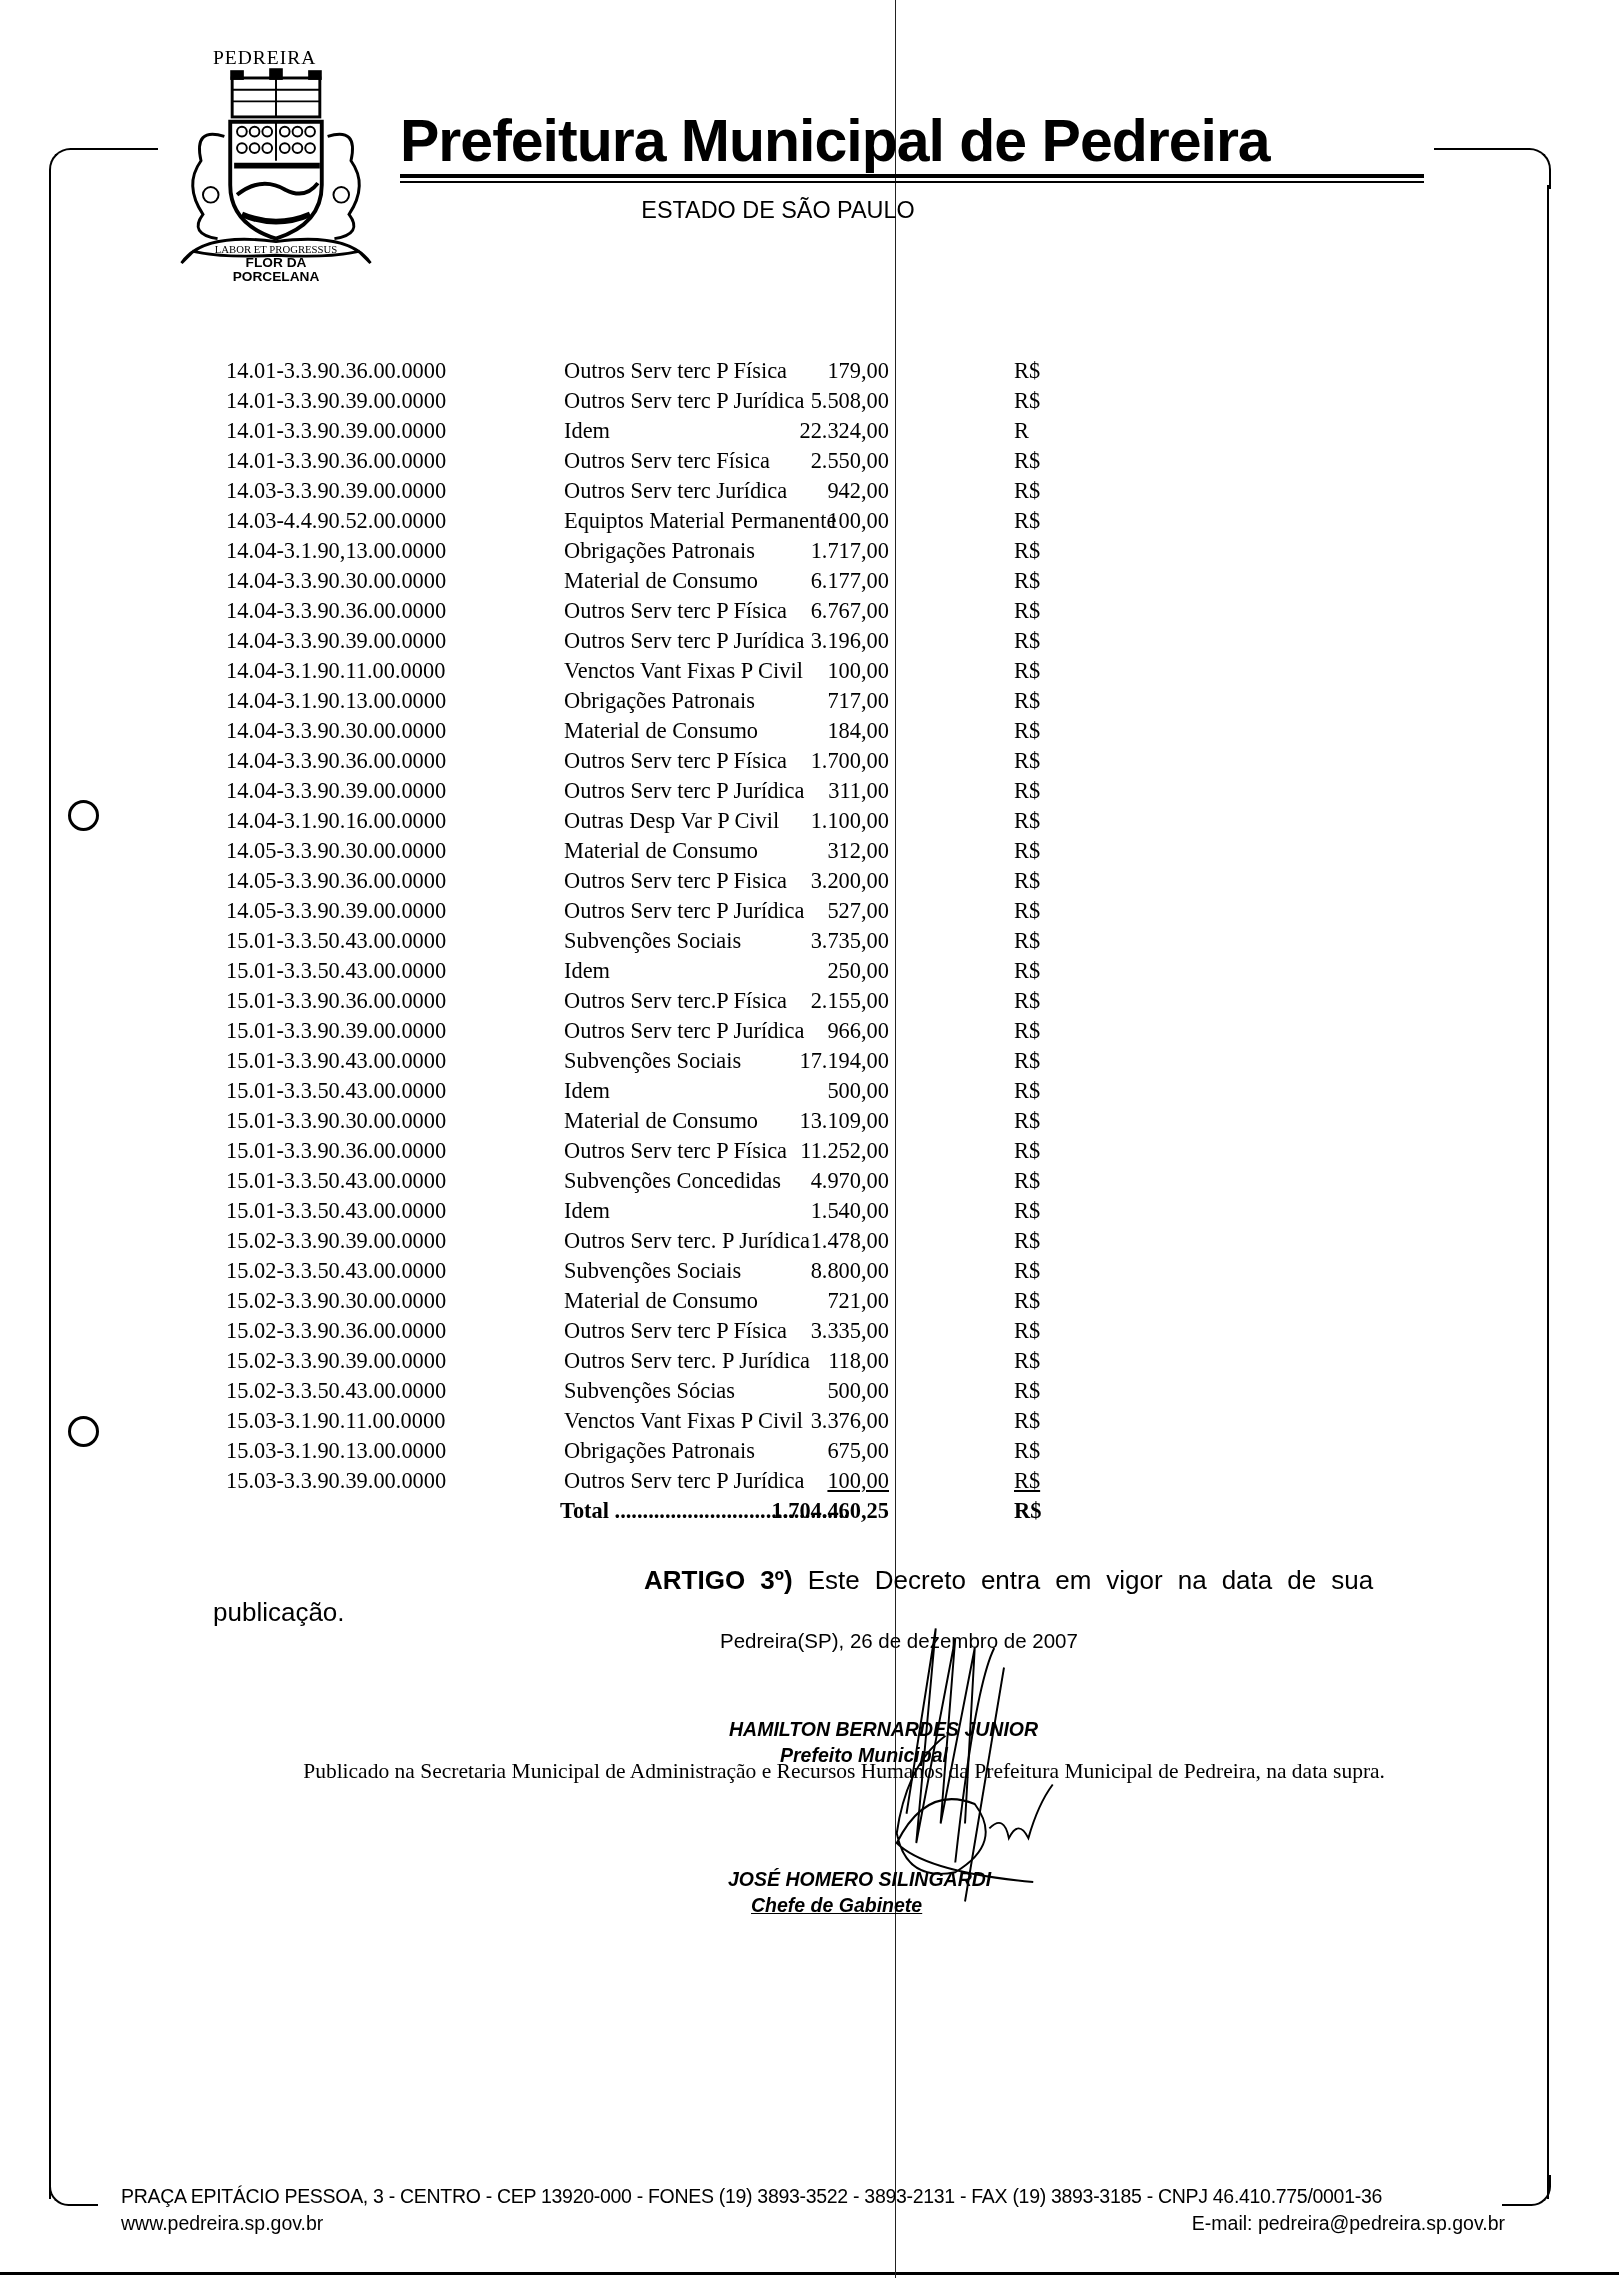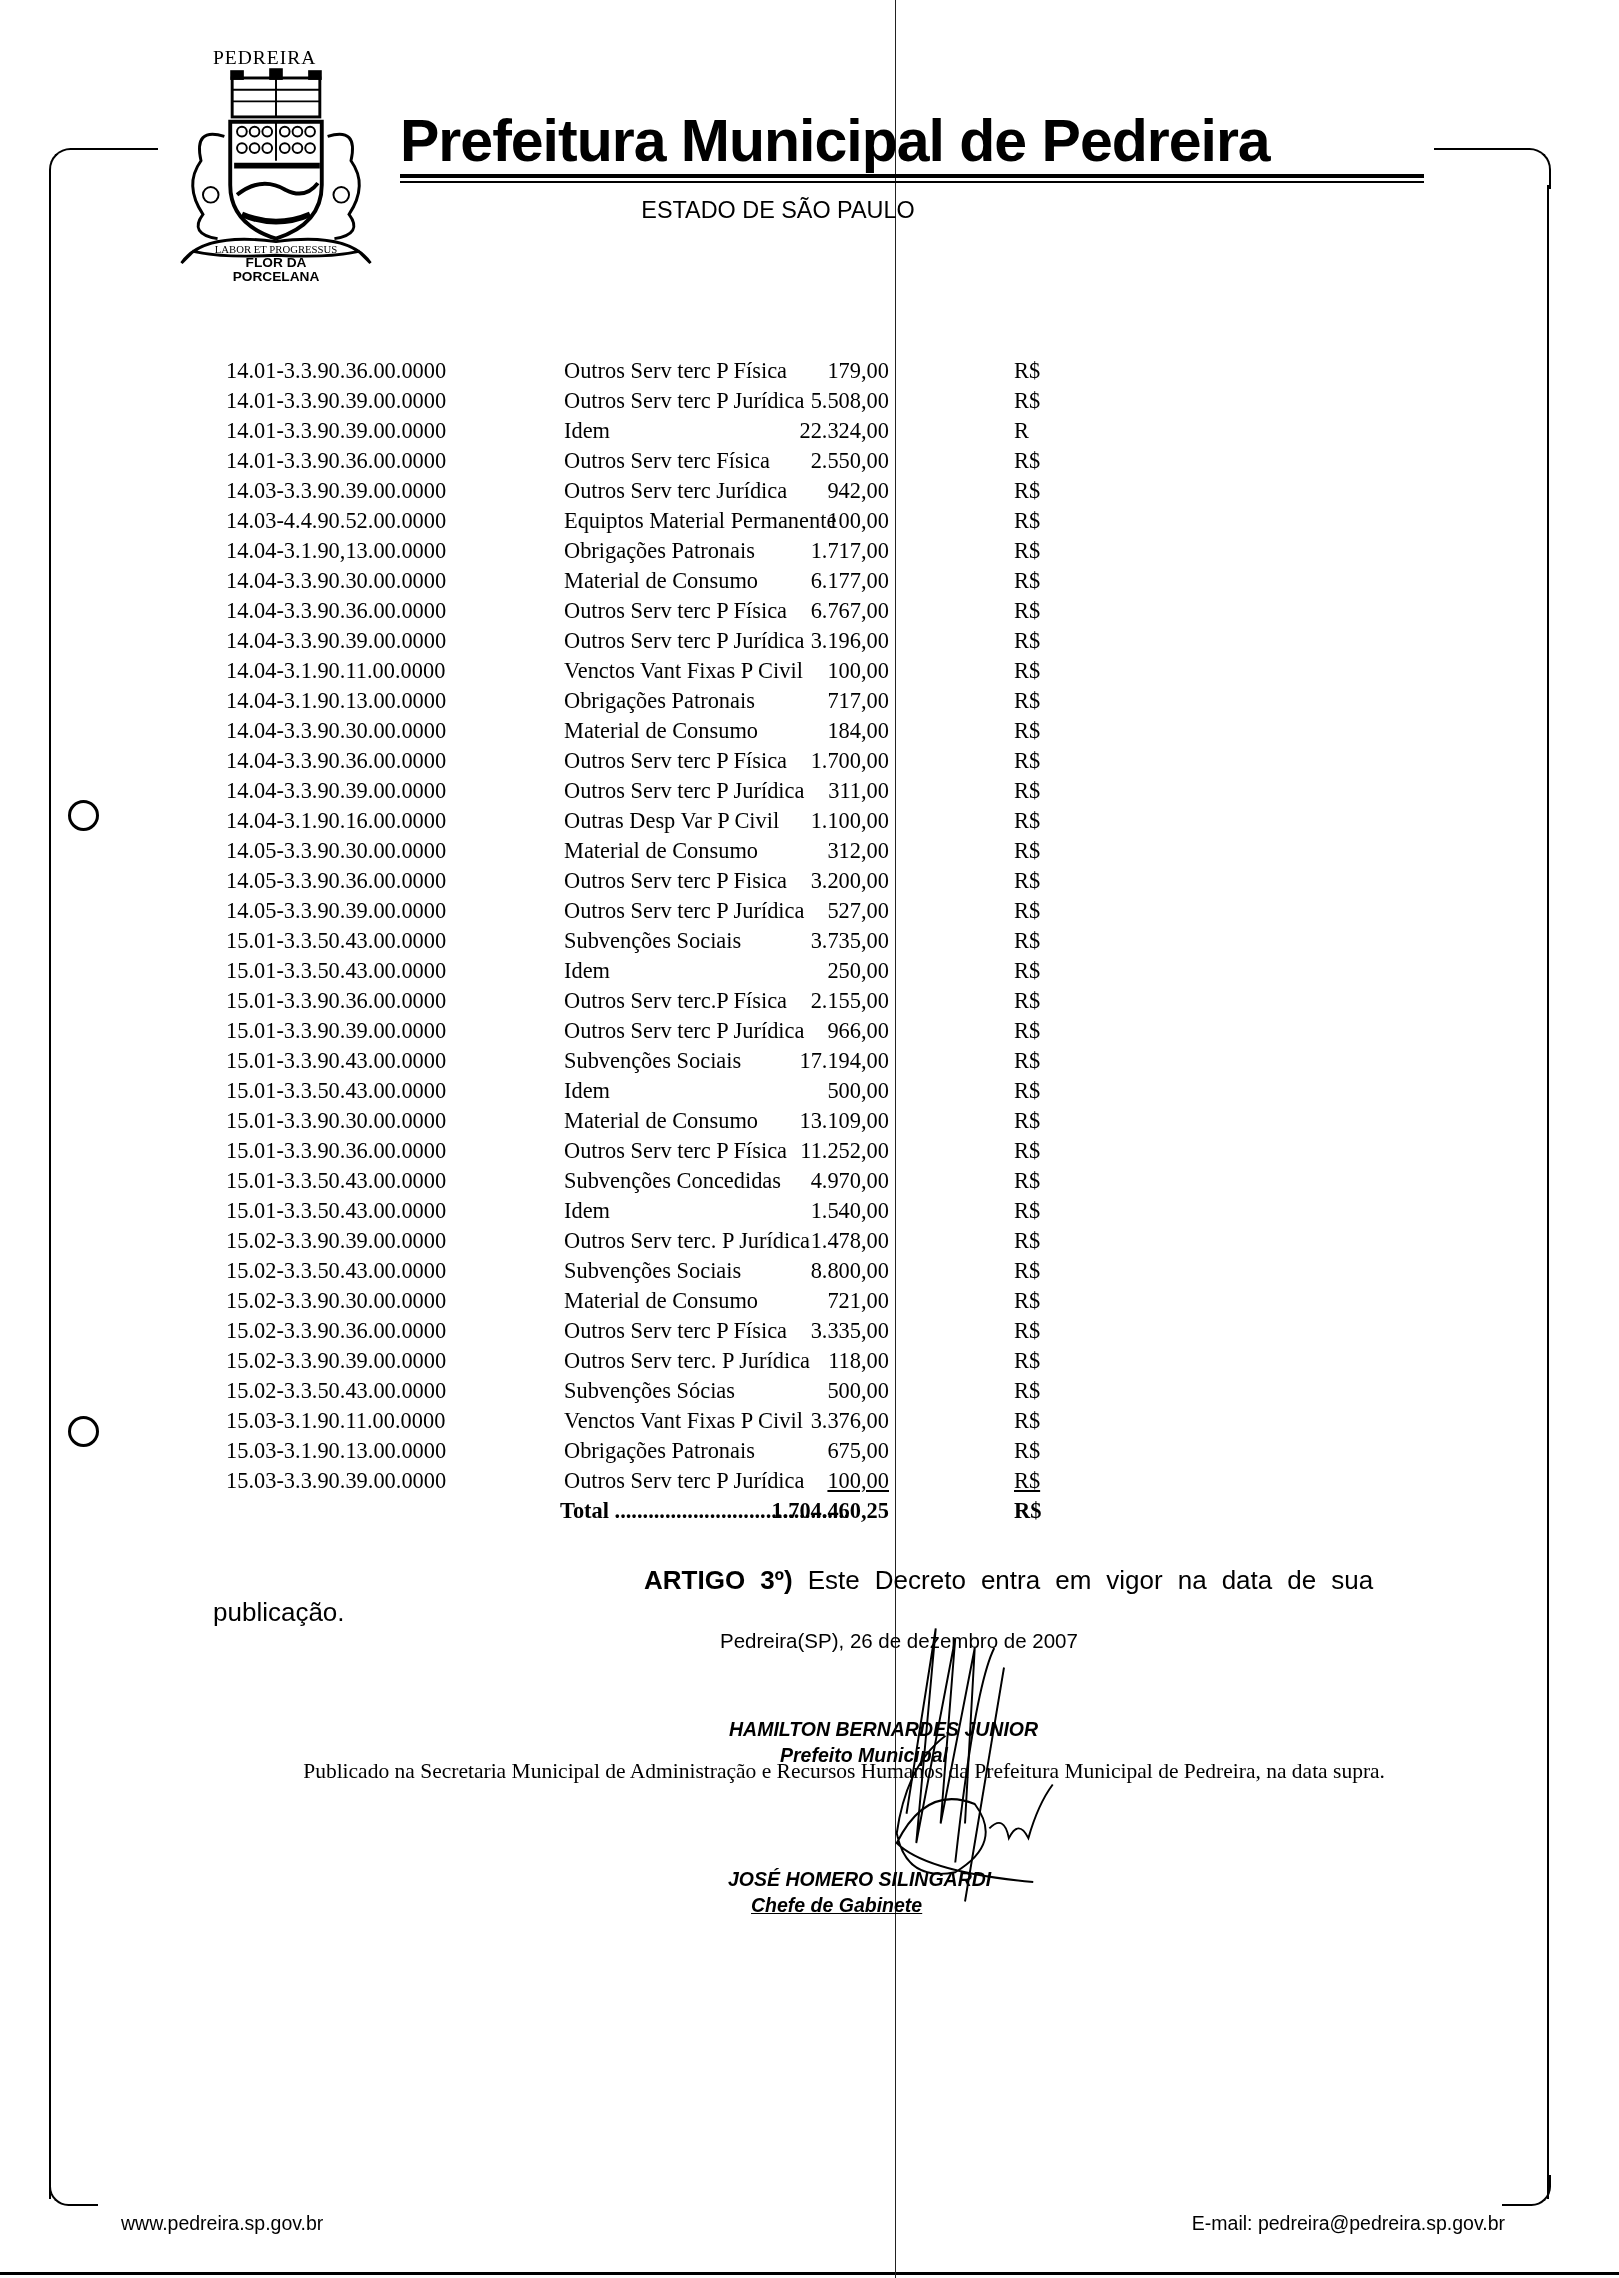--- a/index.html
+++ b/index.html
@@ -378,16 +378,17 @@
   </svg>
 
   <div class="sign-name" style="left:729px; top:1718px;">HAMILTON BERNARDES JUNIOR</div>
   <div class="sign-name" style="left:780px; top:1744px;">Prefeito Municipal</div>
 
   <div class="publicado">Publicado na Secretaria Municipal de Administração e Recursos Humanos da Prefeitura Municipal de Pedreira, na data supra.</div>
 
   <div class="sign-name" style="left:718px; top:1868px;margin-left:10px;">JOSÉ HOMERO SILINGARDI</div>
   <div class="sign-name" style="left:751px; top:1894px;text-decoration:underline;">Chefe de Gabinete</div>
 
+  <div class="footer-addr">PRAÇA EPITÁCIO PESSOA, 3 - CENTRO - CEP 13920-000 - FONES (19) 3893-3522 - 3893-2131 - FAX (19) 3893-3185 - CNPJ 46.410.775/0001-36</div>
   <div class="footer-web">www.pedreira.sp.gov.br</div>
   <div class="footer-email">E-mail: pedreira@pedreira.sp.gov.br</div>
 </div>
 
 
 </body></html>

